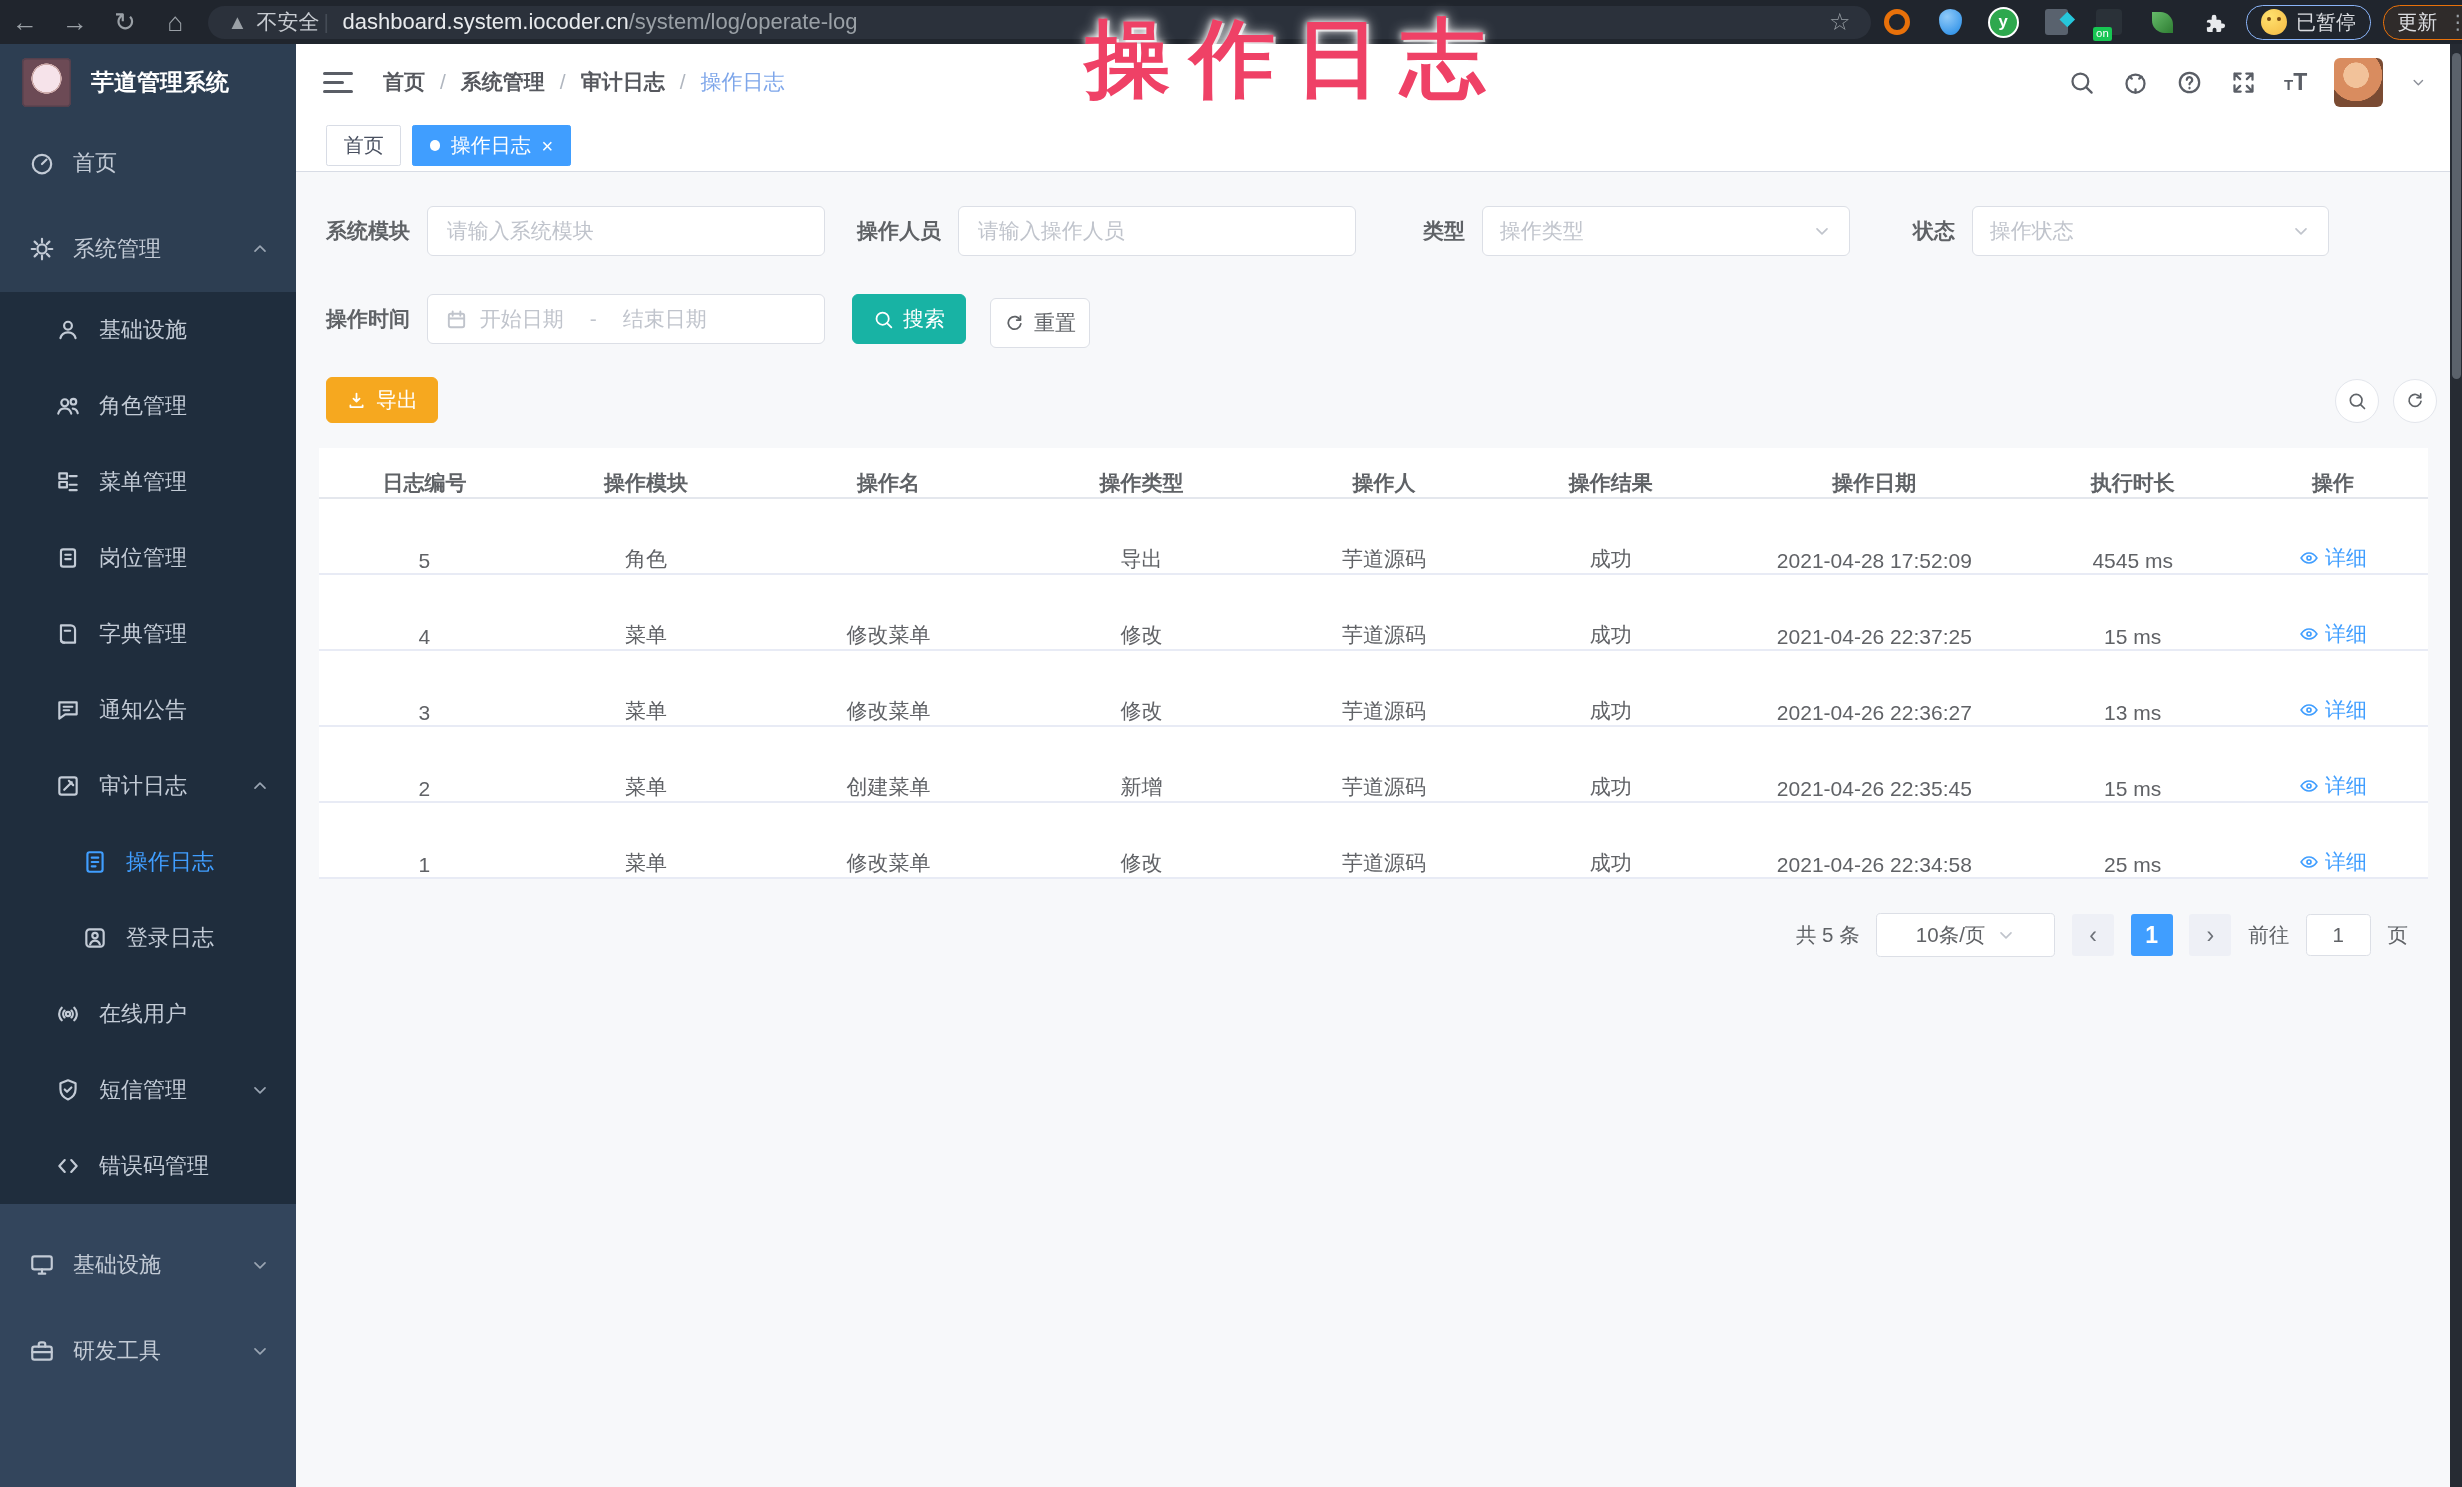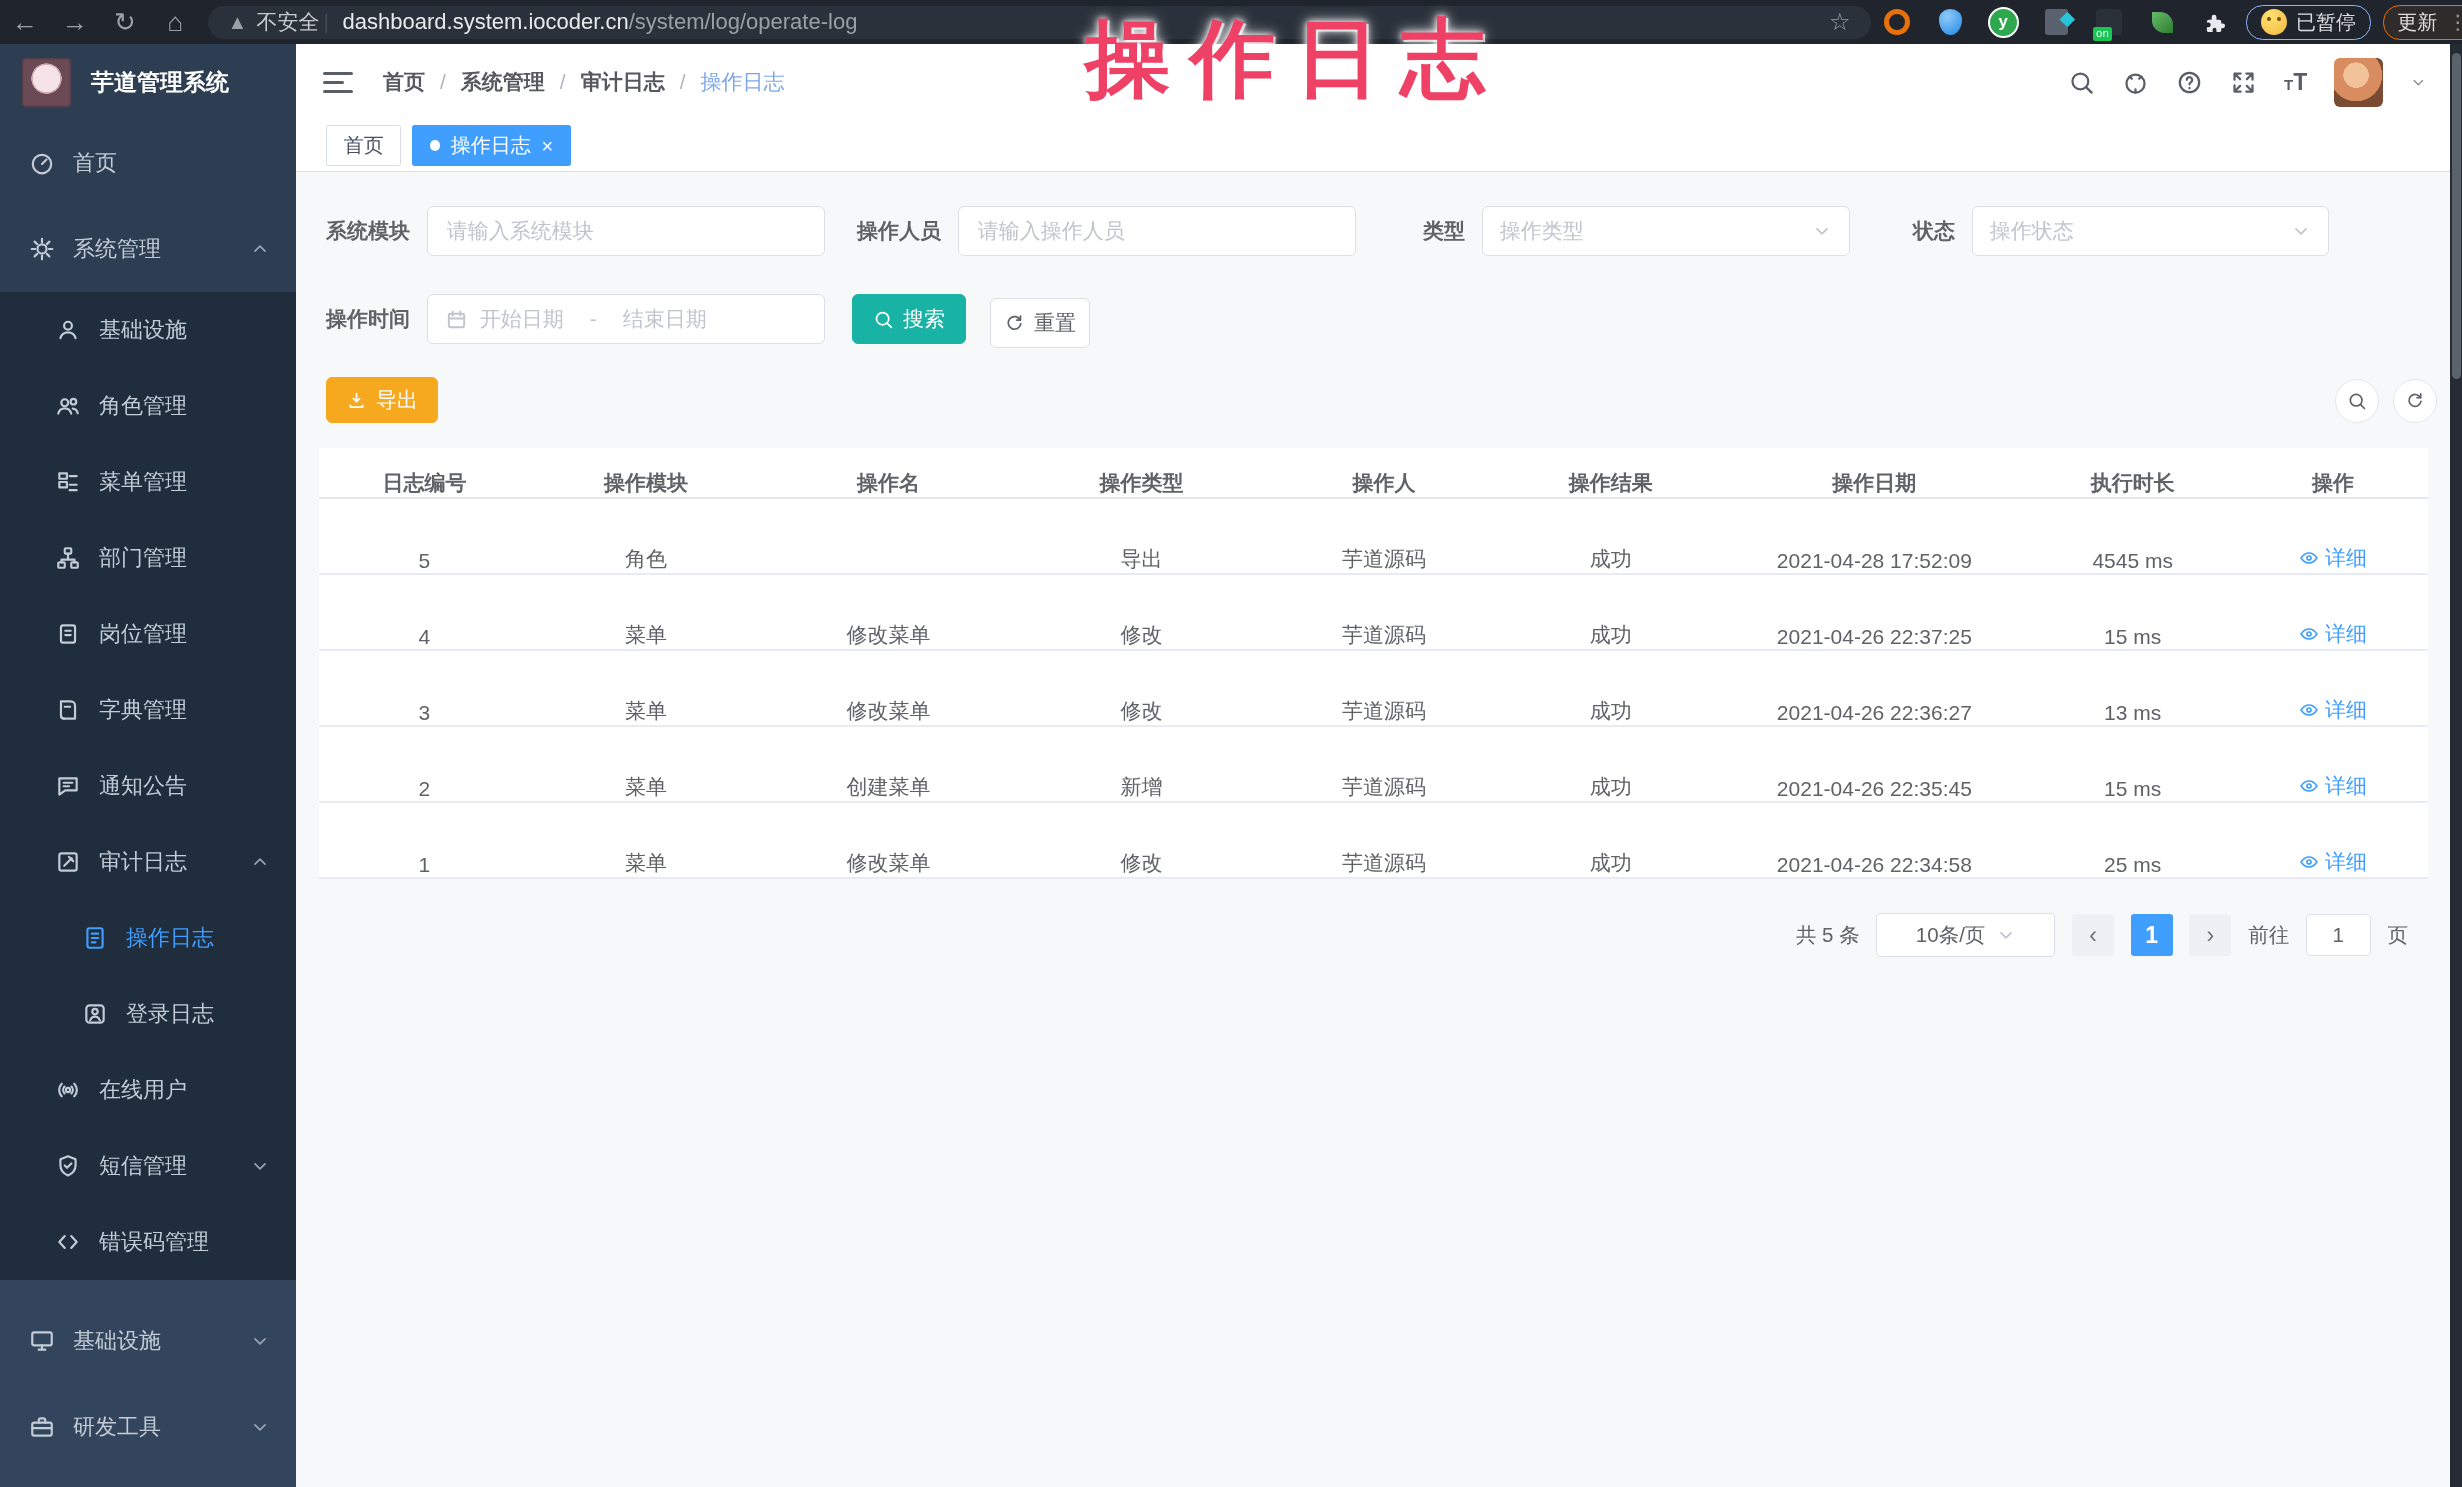--- a/index.html
+++ b/index.html
@@ -212,29 +212,20 @@
         <span>角色管理</span>
       </div>
       <div class="s-item">
         <svg class="svgi ic" viewBox="0 0 24 24">
             <path d="M4 4h7v5H4zM13.5 6.5H20M4 12h7v5H4zM13.5 14.5H20M13.5 19.5H20"></path>
           </svg>
         <span>菜单管理</span>
       </div>
       <div class="s-item">
         <svg class="svgi ic" viewBox="0 0 24 24">
-            <rect x="9" y="3" width="6" height="5" rx="1"></rect>
-            <rect x="3" y="16" width="6" height="5" rx="1"></rect>
-            <rect x="15" y="16" width="6" height="5" rx="1"></rect>
-            <path d="M12 8v4M6 16v-2.5h12V16"></path>
-          </svg>
-        <span>部门管理</span>
-      </div>
-      <div class="s-item">
-        <svg class="svgi ic" viewBox="0 0 24 24">
             <rect x="5.5" y="4" width="13" height="16" rx="2"></rect>
             <path d="M9.5 9h5M9.5 13h5"></path>
           </svg>
         <span>岗位管理</span>
       </div>
       <div class="s-item">
         <svg class="svgi ic" viewBox="0 0 24 24">
             <path d="M5.5 4h9a4 4 0 0 1 4 4v12h-10a3 3 0 0 1-3-3z"></path>
             <path d="M5.5 17c0 1.7 1.3 3 3 3M9 9h5"></path>
           </svg>

